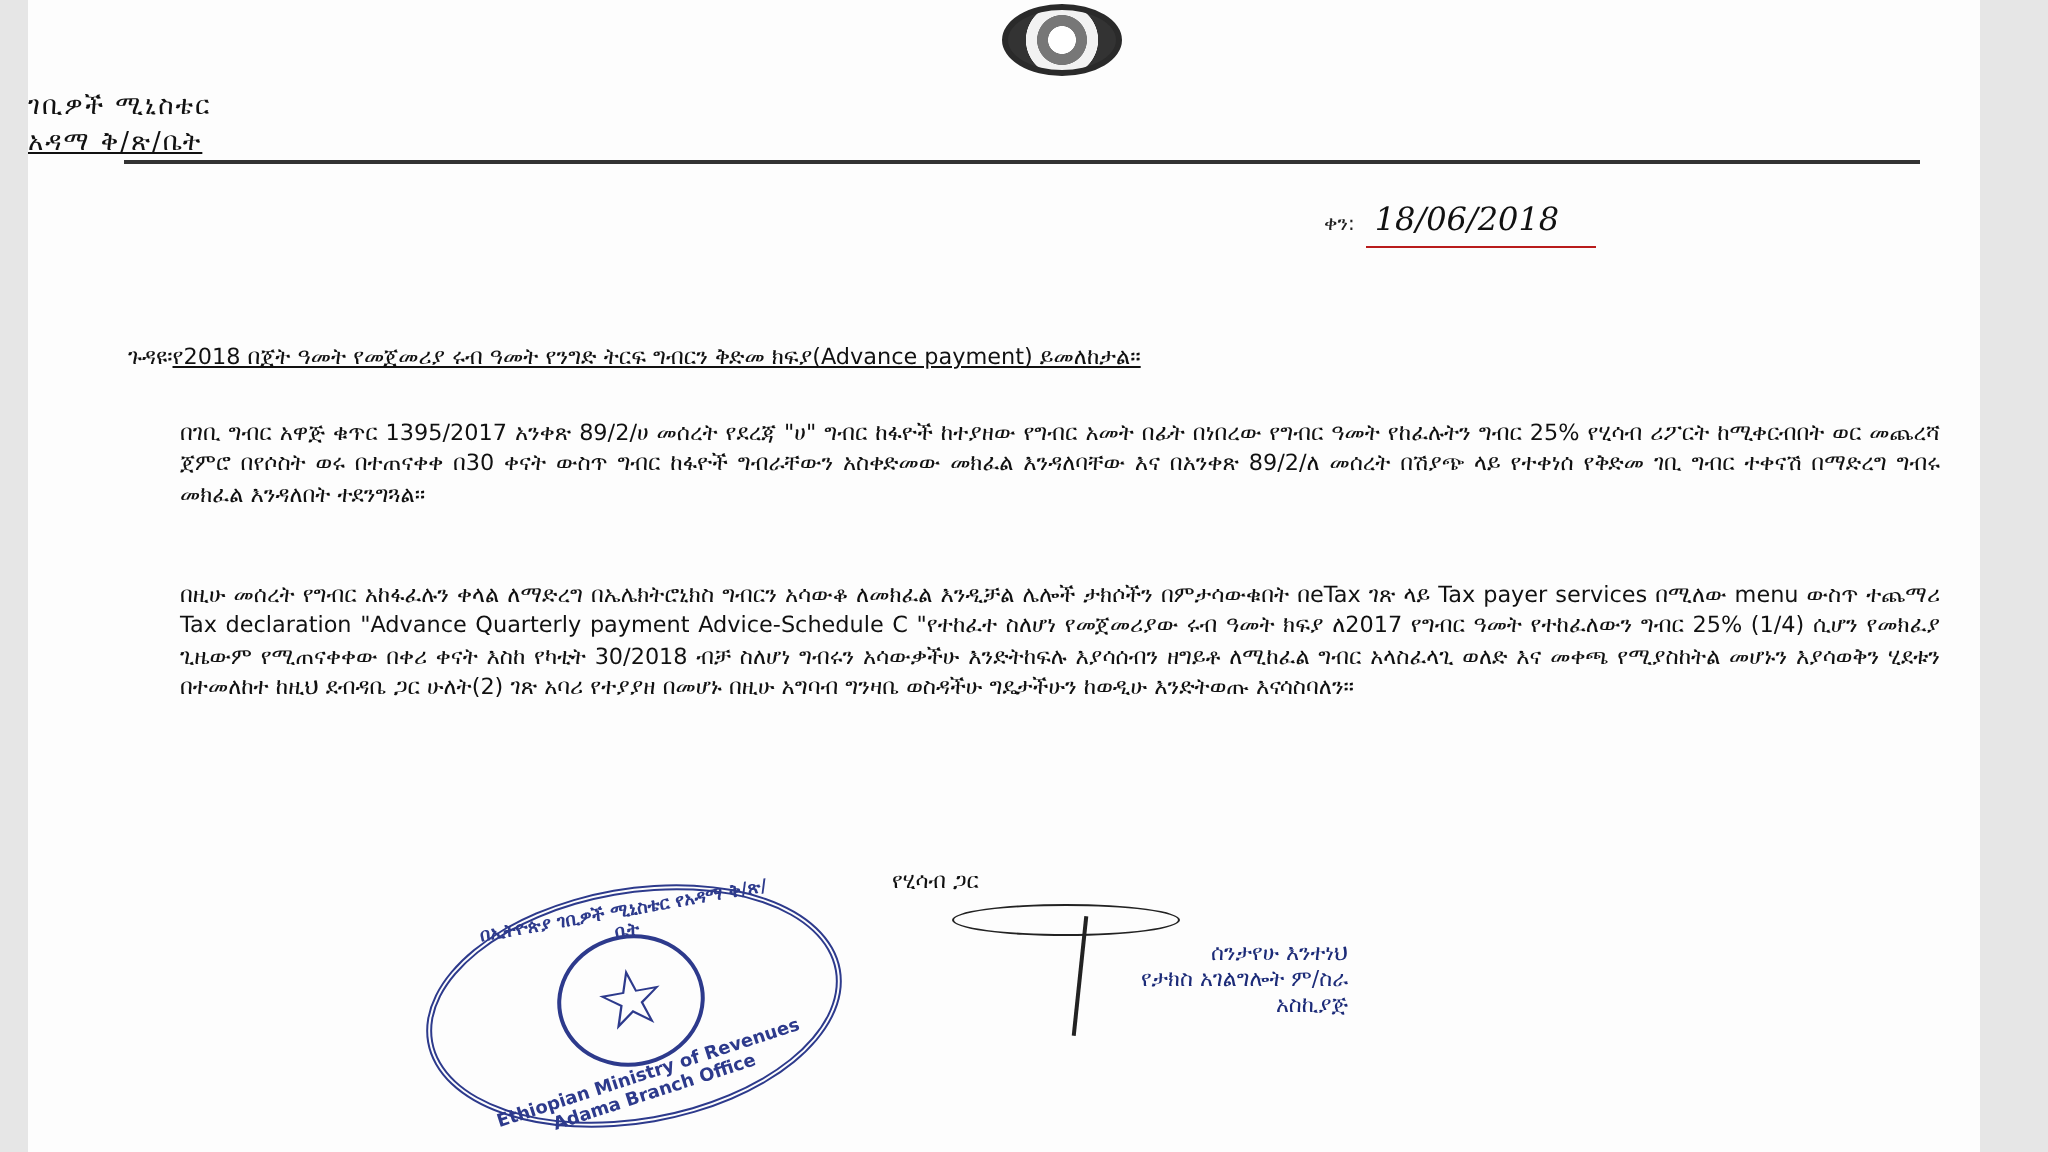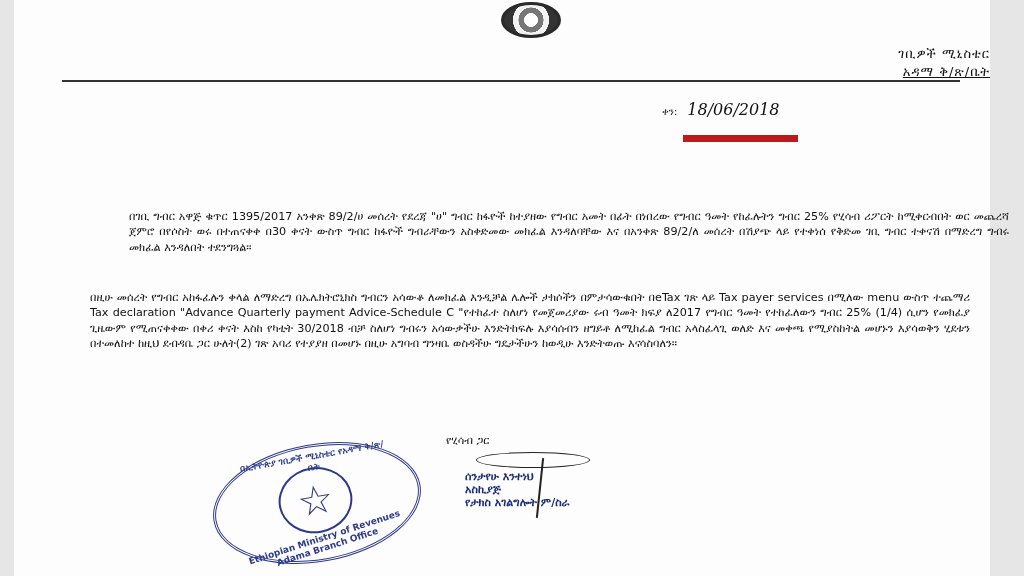--- a/index.html
+++ b/index.html
@@ -17,69 +17,69 @@
     }
     .logo {
       position: absolute; left: 487px; top: 2px;
       width: 60px; height: 36px;
       border-radius: 50%;
       border: 3px solid #2a2a2a;
       background: radial-gradient(circle at 50% 50%, #fff 0 22%, #777 23% 40%, #f2f2f2 41% 58%, #333 59% 100%);
       box-sizing: border-box;
     }
     .header-title {
-      position: absolute; left: 0; width: 100%; text-align: right;
+      position: absolute; left: 0; width: 100%; text-align: left;
       font-size: 13px; letter-spacing: 1px; color: #111;
     }
     .h1 { top: 46px; }
     .h2 { top: 64px; text-decoration: underline; }
     .rule {
       position: absolute; left: 48px; top: 80px;
       width: 898px; height: 2px; background: #333;
     }
     .meta {
       position: absolute; left: 648px; font-size: 10px; color: #222;
     }
     .meta .hand {
       font-family: "DejaVu Serif", serif; font-style: italic;
       font-size: 16px; color: #111; margin-left: 6px;
-      border-bottom: 7px solid #b91c1c; padding: 0 18px 16px 4px;
+      border-bottom: 1px solid #b91c1c; padding: 0 18px 4px 4px;
     }
     .meta-date { top: 100px; }
     .meta-ref { top: 118px; }
     .subject {
       position: absolute; left: 50px; top: 172px; width: 900px;
       font-size: 11.2px; color: #111;
     }
     .subject .u { text-decoration: underline; }
     .para {
       position: absolute; left: 76px; width: 880px;
       font-size: 11.2px; line-height: 15.4px; color: #111;
       text-align: justify; text-align-last: left;
     }
-    .p1 { top: 209px; margin-left: 39px; }
+    .p1 { top: 209px; }
     .p2 { top: 290px; }
     .closing {
       position: absolute; left: 432px; top: 434px;
       font-size: 11px; color: #111;
     }
     .sig-loop {
       position: absolute; left: 462px; top: 452px;
       width: 112px; height: 14px;
       border: 1.5px solid #222; border-radius: 50%;
     }
     .sig-stem {
       position: absolute; left: 525px; top: 458px;
       width: 2px; height: 60px; background: #222;
       transform: rotate(6deg);
     }
     .signer {
-      position: absolute; left: 451px; top: 470px; width: 230px;
-      text-align: left; color: #1c2b78; font-size: 11px; line-height: 13px;
-      font-weight: bold;
+      position: absolute; left: 430px; top: 470px; width: 230px;
+      text-align: right; color: #1c2b78; font-size: 11px; line-height: 13px;
+      font-weight: normal;
     }
     .stamp {
       position: absolute; left: 198px; top: 444px;
       width: 210px; height: 118px;
       border: 3px double #2d3a8c; border-radius: 50%;
       transform: rotate(-10deg);
       box-sizing: border-box;
     }
     .stamp-inner {
       position: absolute; left: 64px; top: 20px;
@@ -106,34 +106,37 @@
 
   <div class="logo"></div>
   <div class="header-title h1">ገቢዎች ሚኒስቴር</div>
   <div class="header-title h2">አዳማ ቅ/ጽ/ቤት</div>
   <div class="rule"></div>
 
   <div class="meta meta-date">
     <span>ቀን:</span><span class="hand">18/06/2018</span>
   </div>
 
+  <div class="subject">
+    <span>ጉዳዩ፡</span><span class="u">የ2018 በጀት ዓመት የመጀመሪያ ሩብ ዓመት የንግድ ትርፍ ግብርን ቅድመ ክፍያ(Advance payment) ይመለከታል።</span>
+  </div>
 
   <div class="para p1">በገቢ ግብር አዋጅ ቁጥር 1395/2017 አንቀጽ 89/2/ሀ መሰረት የደረጃ "ሀ" ግብር ከፋዮች ከተያዘው የግብር አመት በፊት በነበረው የግብር ዓመት የከፈሉትን ግብር 25% የሂሳብ ሪፖርት ከሚቀርብበት ወር መጨረሻ ጀምሮ በየሶስት ወሩ በተጠናቀቀ በ30 ቀናት ውስጥ ግብር ከፋዮች ግብራቸውን አስቀድመው መክፈል እንዳለባቸው እና በአንቀጽ 89/2/ለ መሰረት በሽያጭ ላይ የተቀነሰ የቅድመ ገቢ ግብር ተቀናሽ በማድረግ ግብሩ መክፈል እንዳለበት ተደንግጓል።</div>
   <div class="para p2">በዚሁ መሰረት የግብር አከፋፈሉን ቀላል ለማድረግ በኤሌክትሮኒክስ ግብርን አሳውቆ ለመክፈል እንዲቻል ሌሎች ታክሶችን በምታሳውቁበት በeTax ገጽ ላይ Tax payer services በሚለው menu ውስጥ ተጨማሪ Tax declaration "Advance Quarterly payment Advice-Schedule C "የተከፈተ ስለሆነ የመጀመሪያው ሩብ ዓመት ክፍያ ለ2017 የግብር ዓመት የተከፈለውን ግብር 25% (1/4) ሲሆን የመክፈያ ጊዜውም የሚጠናቀቀው በቀሪ ቀናት እስከ የካቲት 30/2018 ብቻ ስለሆነ ግብሩን አሳውቃችሁ እንድትከፍሉ እያሳሰብን ዘግይቶ ለሚከፈል ግብር አላስፈላጊ ወለድ እና መቀጫ የሚያስከትል መሆኑን እያሳወቅን ሂደቱን በተመለከተ ከዚህ ደብዳቤ ጋር ሁለት(2) ገጽ አባሪ የተያያዘ በመሆኑ በዚሁ አግባብ ግንዛቤ ወስዳችሁ ግዴታችሁን ከወዲሁ እንድትወጡ እናሳስባለን።</div>
 
   <div class="stamp">
     <div class="stamp-top">በኢትዮጵያ ገቢዎች ሚኒስቴር የአዳማ ቅ/ጽ/ቤት</div>
     <div class="stamp-inner">
       <span>☆</span>
     </div>
     <div class="stamp-bottom">Ethiopian Ministry of Revenues Adama Branch Office</div>
   </div>
 
   <div class="closing">የሂሳብ ጋር</div>
   <div class="sig-loop"></div>
   <div class="sig-stem"></div>
   <div class="signer">
     <div>ሰንታየሁ እንተነህ</div>
+    <div>የታክስ አገልግሎት ም/ስራ</div>
     <div>አስኪያጅ</div>
-    <div>የታክስ አገልግሎት ም/ስራ</div>
   </div>
 
 </div>
 
 </body></html>

